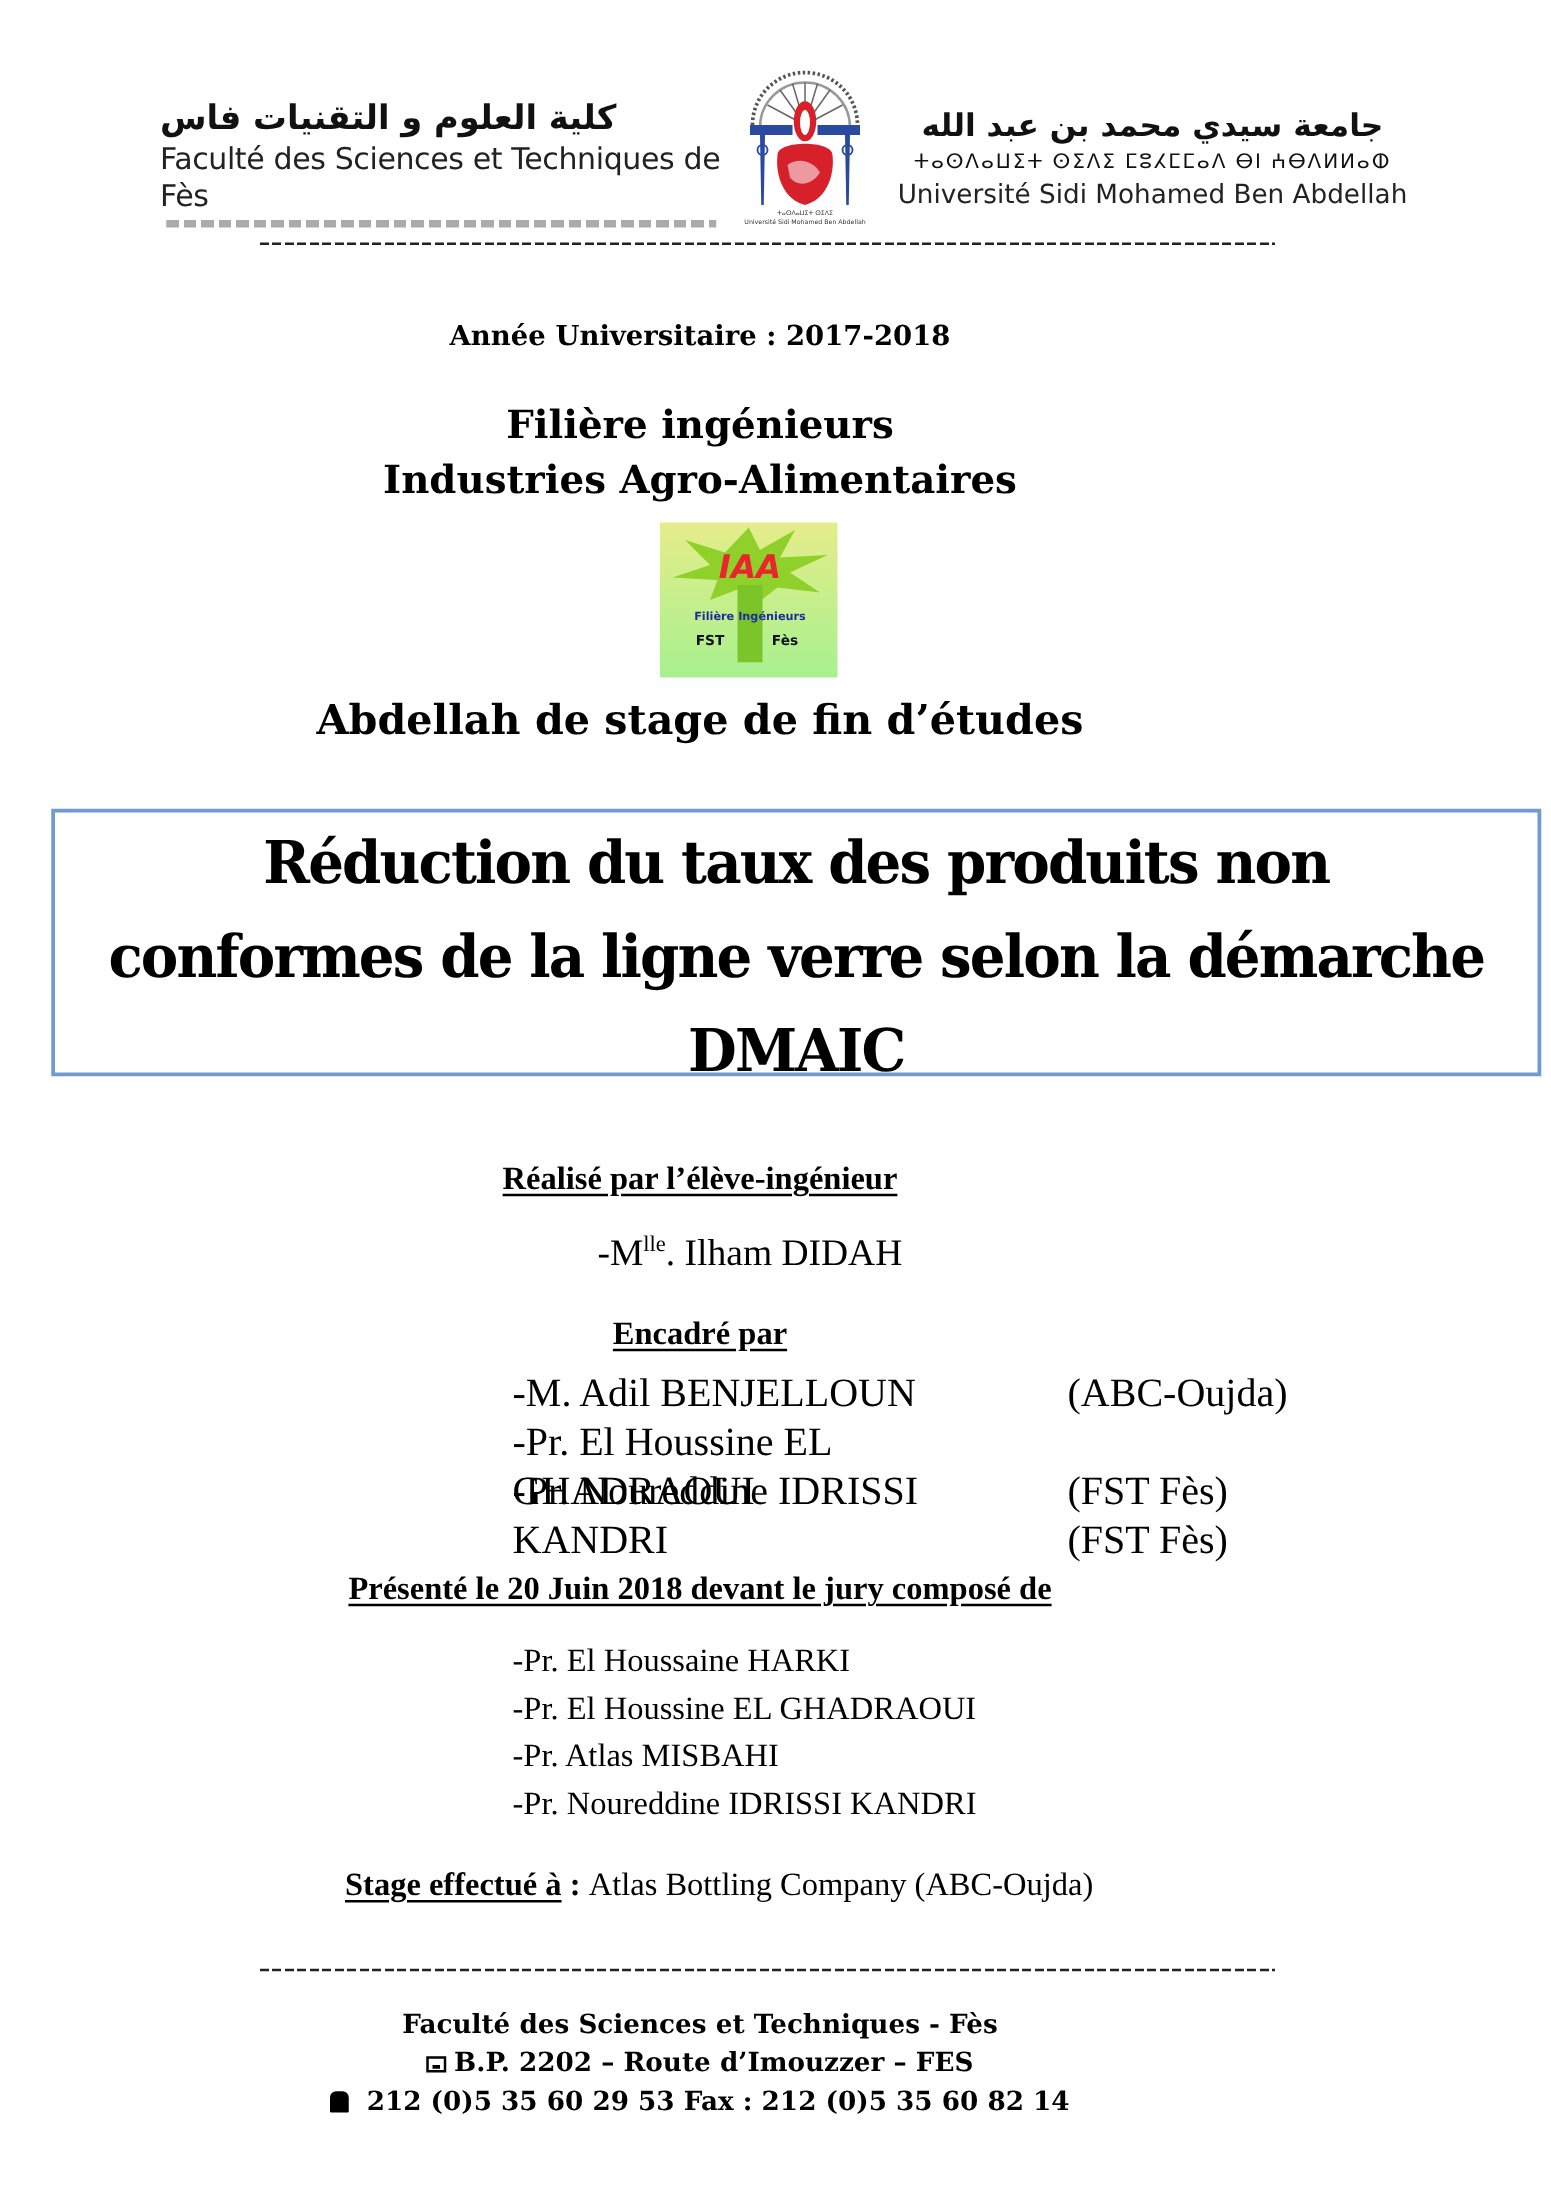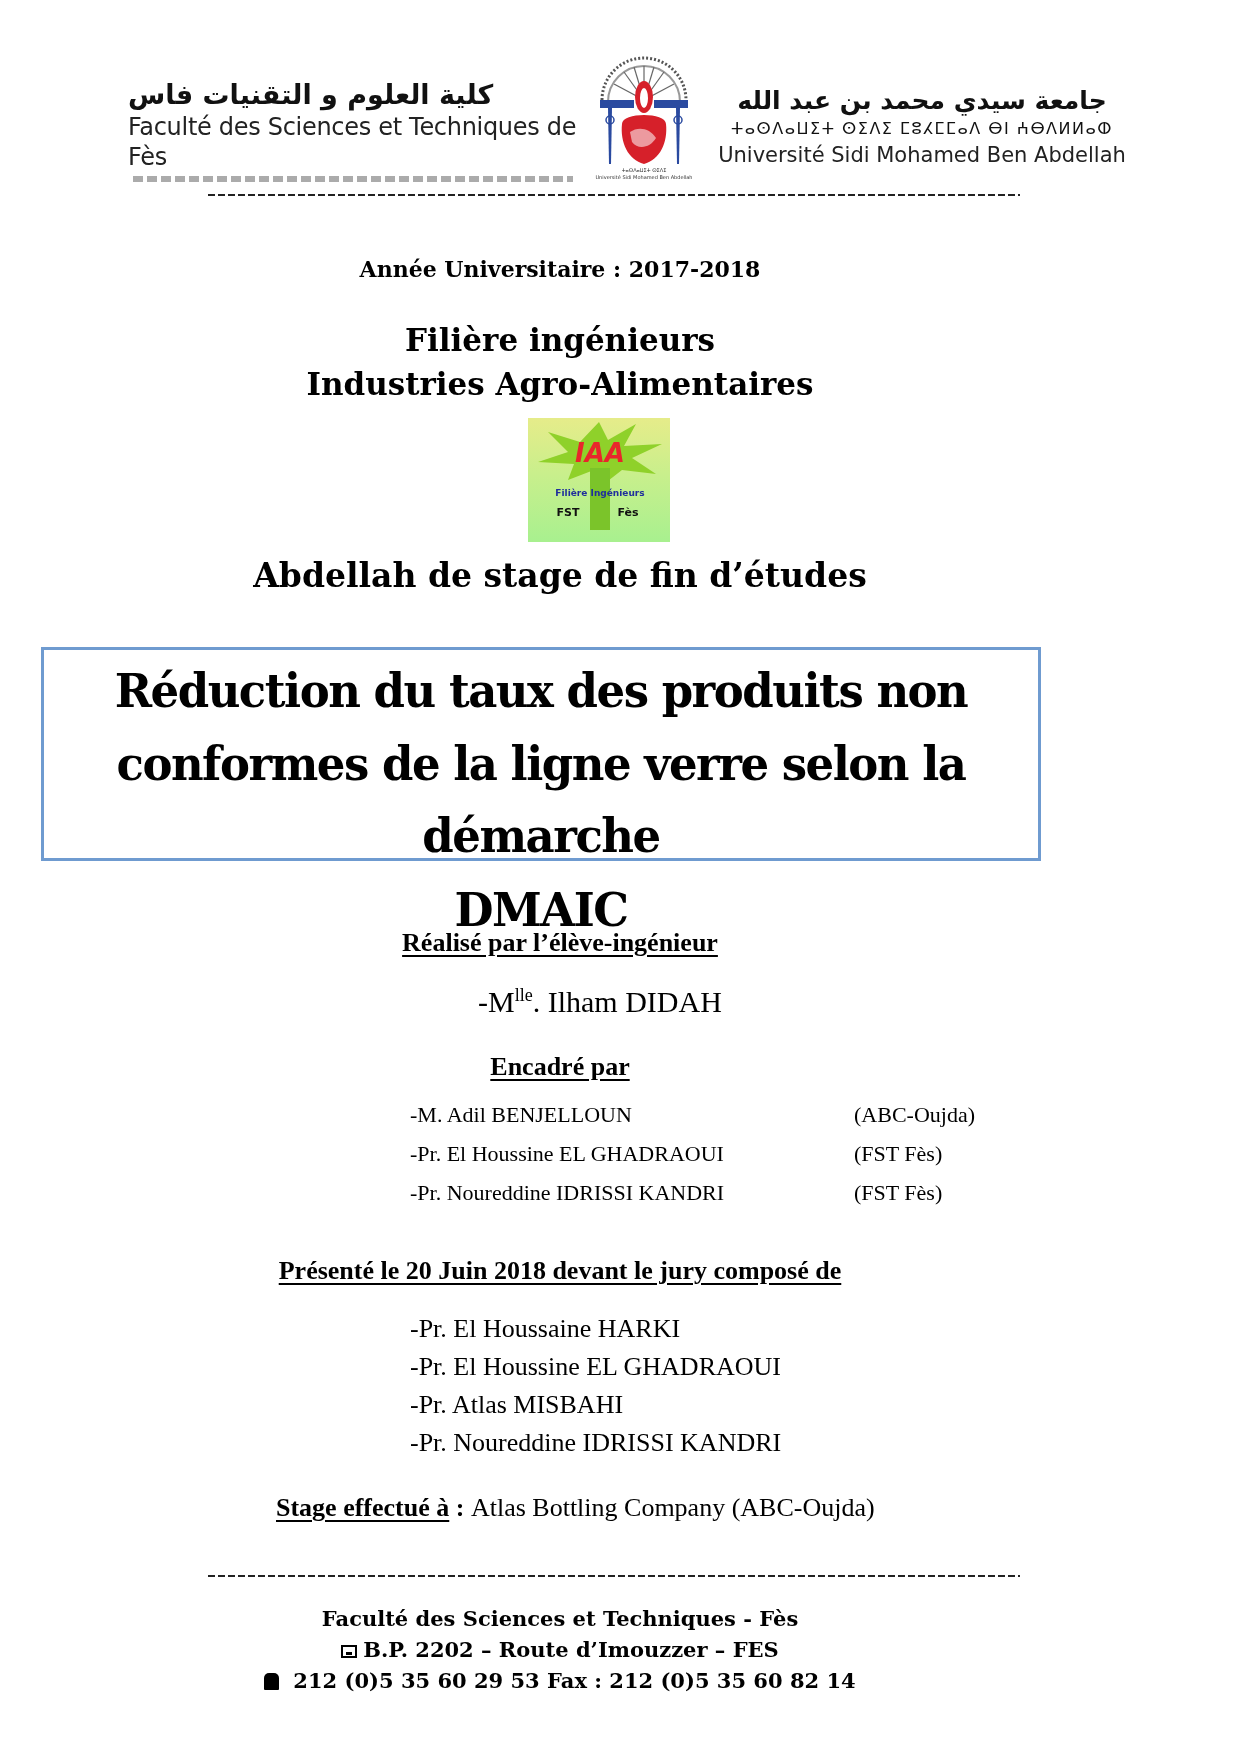--- a/index.html
+++ b/index.html
@@ -30,33 +30,33 @@
     .center-block { left: 0; width: 1120px; text-align: center; }
 
     .year { top: 256px; font-size: 22px; font-weight: bold; }
     .filiere { top: 318px; font-size: 31px; font-weight: bold; line-height: 44px; }
 
     .iaa-logo { left: 528px; top: 418px; width: 142px; height: 124px;
       background: linear-gradient(180deg, #e6ec8a 0%, #c9ef8c 45%, #a8f08f 100%); overflow: hidden; }
 
     .rapport { top: 556px; font-size: 33px; font-weight: bold; }
 
-    .title-box { left: 41px; top: 647px; width: 1000px; height: 214px;
+    .title-box { left: 41px; top: 647px; width: 1192px; height: 214px;
       border: 3px solid #6f9bd0; box-sizing: border-box; text-align: center; }
     .title-box .t { font-family: "DejaVu Serif", "Liberation Serif", serif; font-weight: 900;
       font-size: 45px; line-height: 69px; margin-top: 6px; letter-spacing: -1.5px; transform: scaleY(1.05); }
 
     .u { text-decoration: underline; text-underline-offset: 4px; text-decoration-thickness: 2px; }
 
     .realise { top: 928px; font-size: 26px; font-weight: bold; }
     .student { left: 478px; top: 985px; font-size: 30px; }
     .student sup { font-size: 18px; }
     .encadre { top: 1052px; font-size: 26px; font-weight: bold; }
 
-    .sup-row { left: 410px; font-size: 22px; line-height: 39px; width: 640px; }
+    .sup-row { left: 410px; font-size: 32px; line-height: 39px; width: 640px; }
     .sup-row .name { display: inline-block; width: 444px; }
     .sup-row .aff { display: inline-block; }
 
     .presente { top: 1256px; font-size: 26px; font-weight: bold; }
     .jury-row { left: 410px; font-size: 26px; line-height: 39px; }
 
     .stage { left: 276px; top: 1493px; font-size: 26px; }
     .stage b { font-weight: bold; }
 
     .footer { top: 1603px; font-size: 21px; font-weight: bold; line-height: 31px; }

